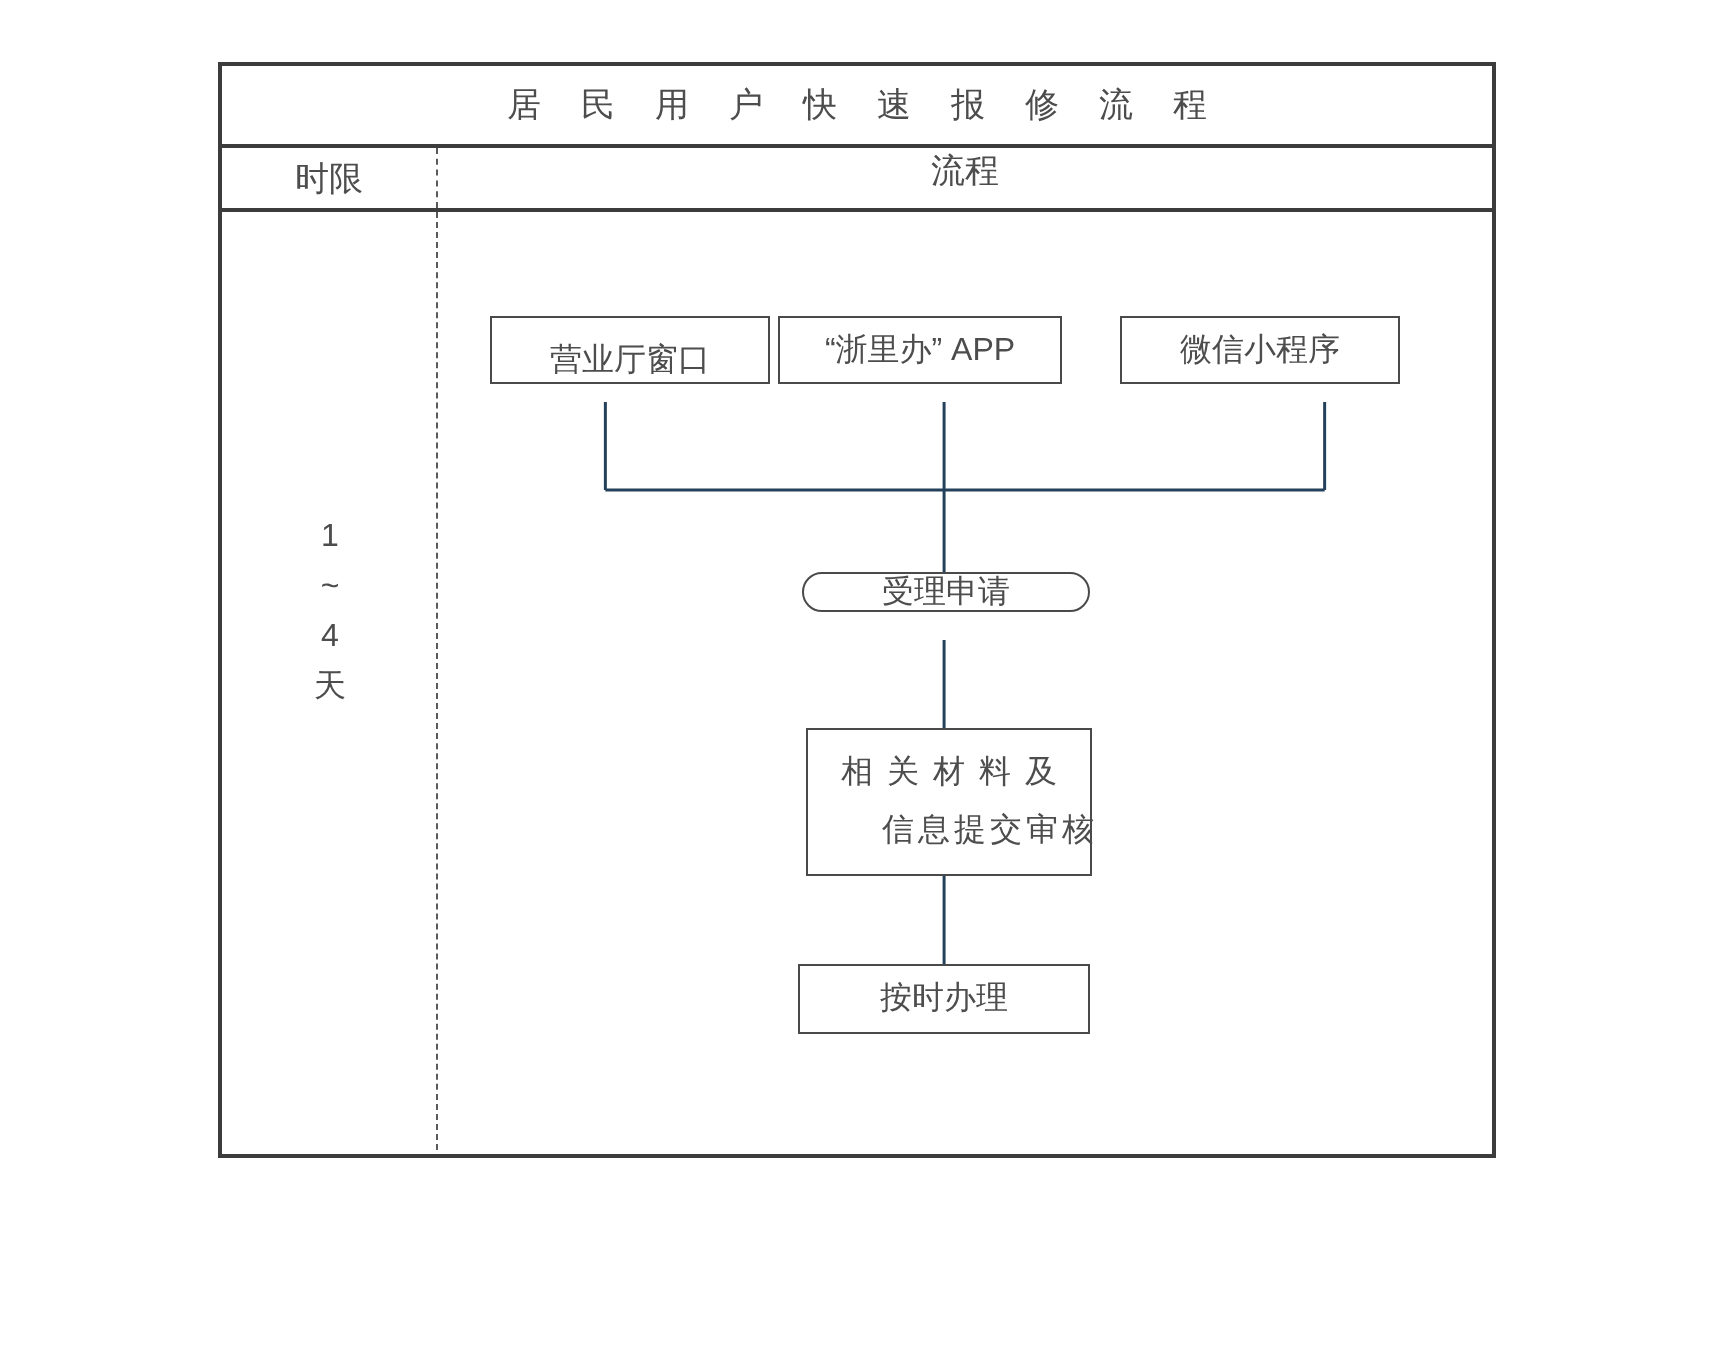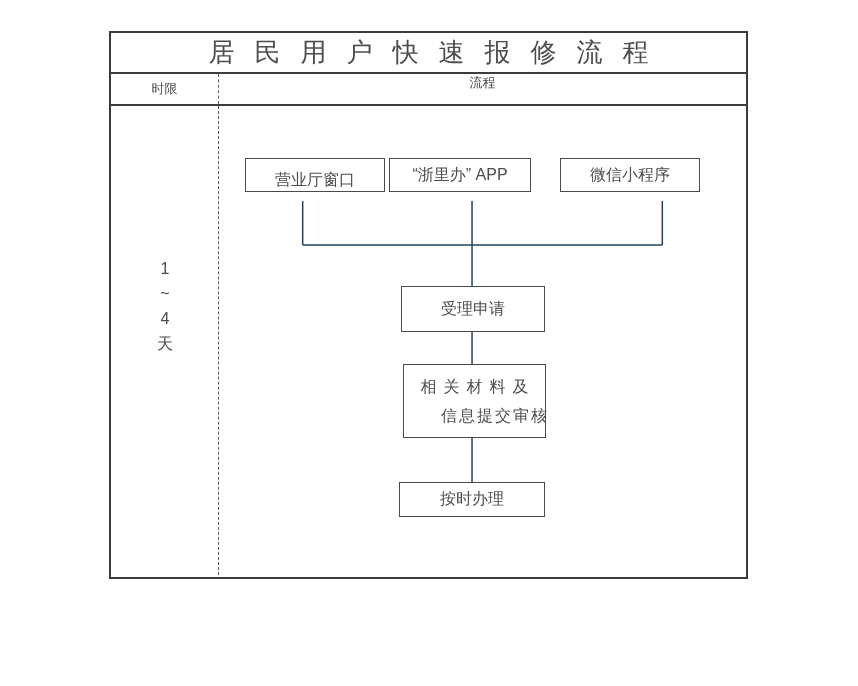--- a/index.html
+++ b/index.html
@@ -16,26 +16,26 @@
 
   .sheet{
     position:absolute;left:109px;top:31px;width:639px;height:548px;
     border:2px solid var(--border);background:var(--bg);
   }
   .title-row{
     height:41px;border-bottom:2px solid var(--border);
     display:flex;align-items:center;justify-content:center;
   }
   .title-row .title{
-    font-size:26px;letter-spacing:20px;padding-left:20px;
+    font-size:17px;letter-spacing:20px;padding-left:20px;
     color:var(--text);white-space:nowrap;
   }
   .header-row{
     height:32px;border-bottom:2px solid var(--border);
-    display:flex;font-size:13px;
+    display:flex;font-size:17px;
   }
   .header-cell-time{
     width:108px;border-right:1px dashed #5a5a5a;
     display:flex;align-items:center;justify-content:center;
   }
   .header-cell-process{
     flex:1;display:flex;align-items:flex-start;justify-content:center;
   }
   .body-area{
     position:relative;height:469px;
@@ -57,21 +57,21 @@
   svg.connectors line{stroke:var(--connector);stroke-width:1.5;}
   .fbox{
     position:absolute;border:1.5px solid var(--box-border);background:var(--bg);
     display:flex;flex-direction:column;align-items:center;justify-content:center;
     font-size:16px;color:var(--text);white-space:nowrap;
   }
   
   .box-channel1{left:25px;top:52px;width:140px;height:34px;justify-content:flex-end;}
   .box-channel2{left:169px;top:52px;width:142px;height:34px;}
   .box-channel3{left:340px;top:52px;width:140px;height:34px;text-align:center;}
-  .box-step1{left:181px;top:180px;width:144px;height:46px;}
+  .box-step1{left:181px;top:180px;width:144px;height:20px;border-radius:11px;}
   .box-step2{left:183px;top:258px;width:143px;height:74px;}
   .box-step3{left:179px;top:376px;width:146px;height:35px;text-align:center;}
   .box-step2 .l1{letter-spacing:7px;padding-left:7px;line-height:29px;}
   .box-step2 .l2{letter-spacing:2px;padding-left:2px;line-height:29px;margin-left:39px;}
 </style>
 </head>
 <body>
 
 <div class="sheet">
 

